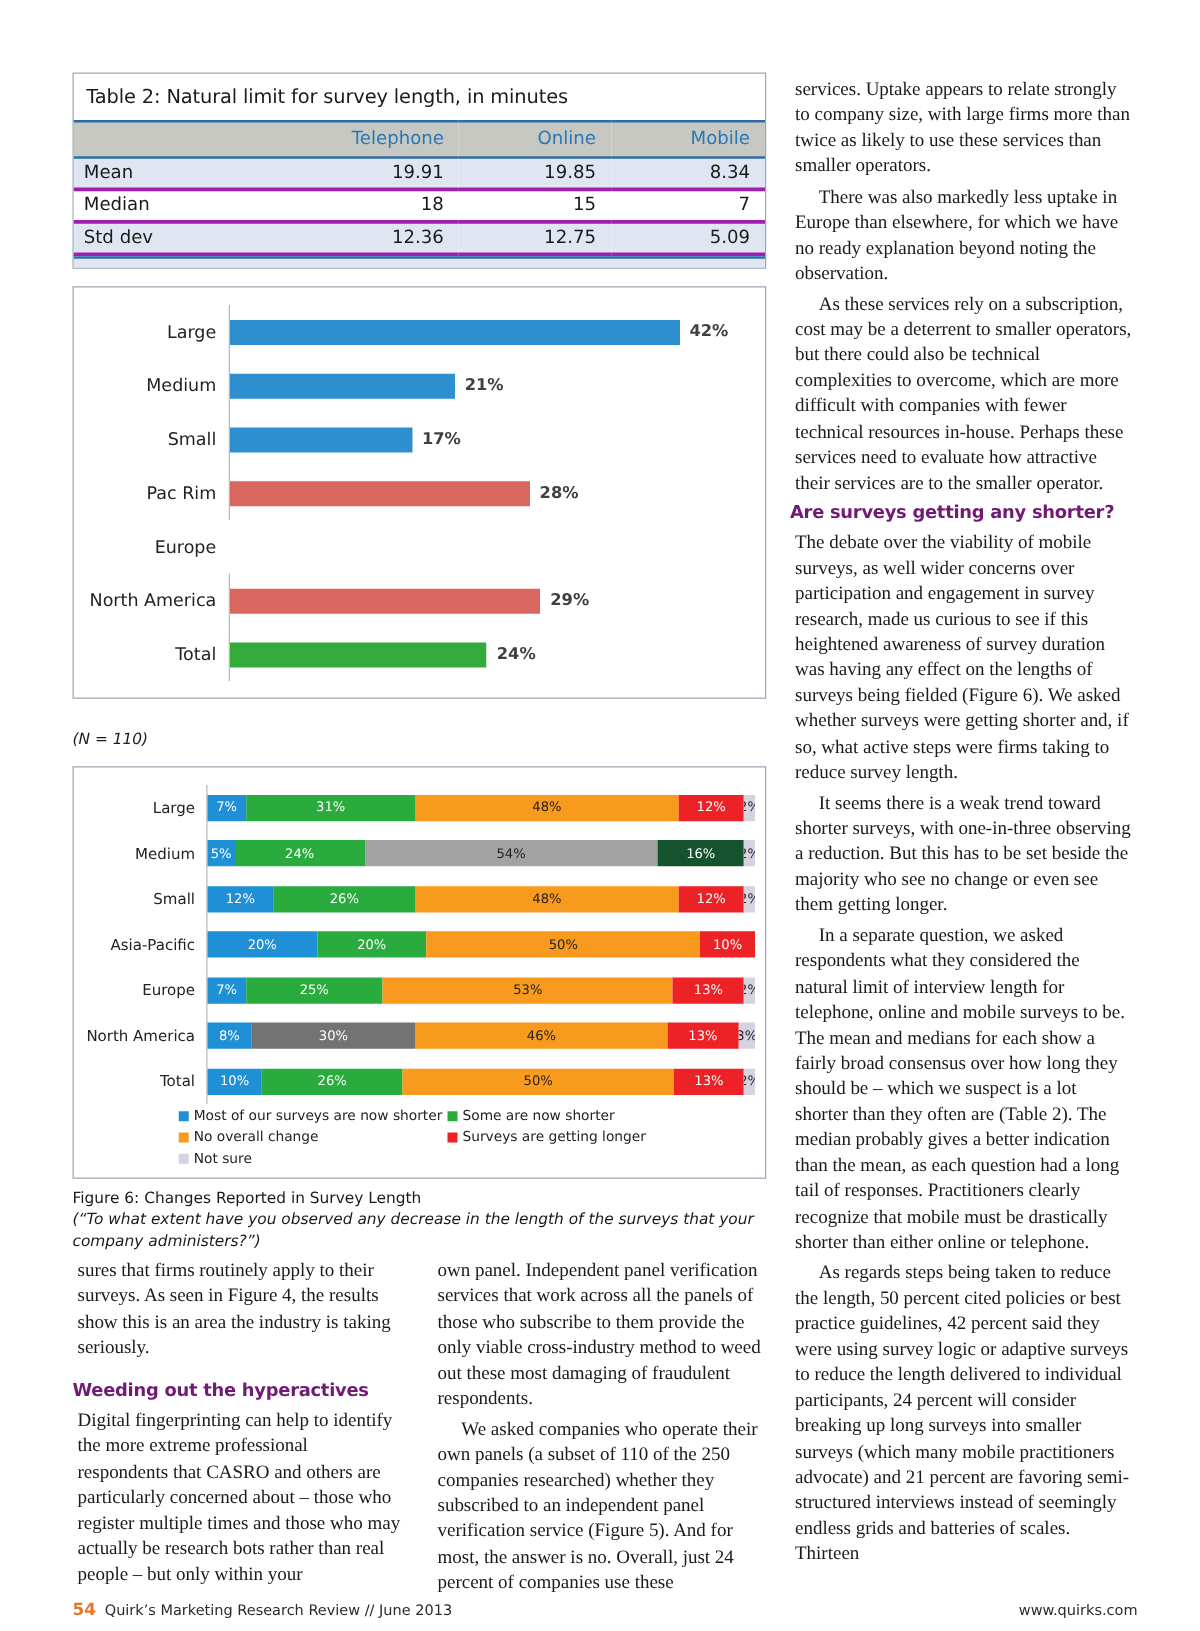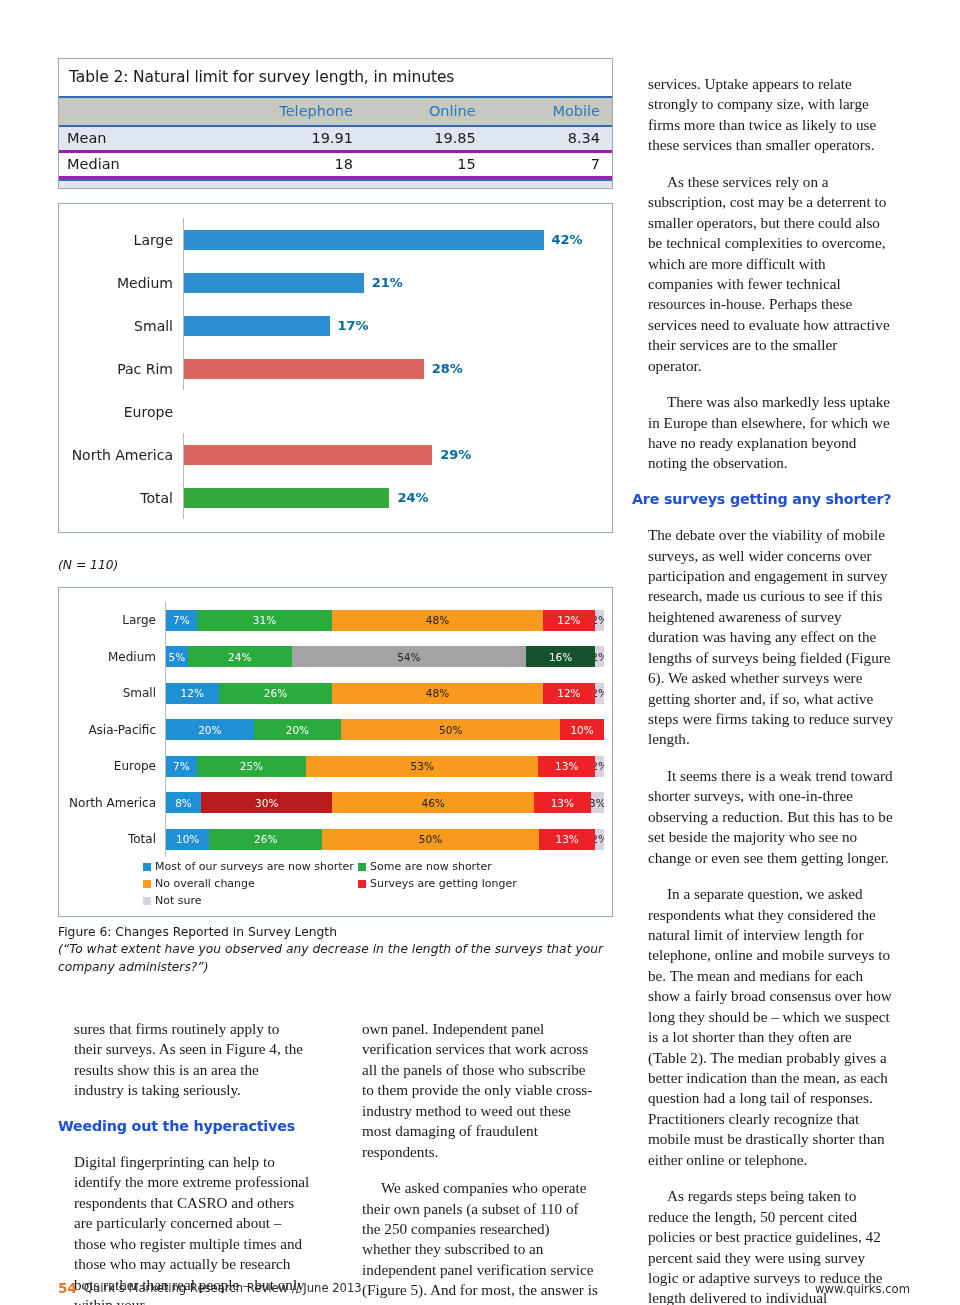--- a/index.html
+++ b/index.html
@@ -119,21 +119,21 @@
     display: flex;
     align-items: center;
   }
   .bar {
     height: 20px;
   }
   .bar-val {
     font-family: "DejaVu Sans", sans-serif;
     font-size: 13px;
     font-weight: bold;
-    color: #0369a1;
+    color: #404040;
     margin-left: 8px;
     white-space: nowrap;
   }
 
   
   .caption {
     font-family: "DejaVu Sans", sans-serif;
     font-size: 12.3px;
     color: #1a1a1a;
     line-height: 1.42;
@@ -211,27 +211,27 @@
   }
 
   
   .body-text {
     font-family: "Liberation Serif", serif;
     font-size: 15.2px;
     line-height: 1.345;
     color: #1a1a1a;
     text-align: left;
   }
-  .body-text p { margin: 16px; }
+  .body-text p { margin: 4px; }
   .body-text p.indent { text-indent: 1.25em; }
   .subhead {
     font-family: "DejaVu Sans", sans-serif;
     font-size: 14.3px;
     font-weight: bold;
-    color: #1d4ed8;
+    color: #701a75;
     margin: 3px 0 1px 0;
     letter-spacing: -0.2px;
   }
   .subhead.first { margin-top: 15px; }
 
   
   .bottom-cols {
     position: absolute;
     left: 58px;
     top: 985px;
@@ -286,20 +286,26 @@
             <td>19.91</td>
             <td>19.85</td>
             <td>8.34</td>
           </tr>
           <tr class="even">
             <td class="lbl">Median</td>
             <td>18</td>
             <td>15</td>
             <td>7</td>
           </tr>
+          <tr class="odd">
+            <td class="lbl">Std dev</td>
+            <td>12.36</td>
+            <td>12.75</td>
+            <td>5.09</td>
+          </tr>
         </tbody>
       </table>
       <div class="table-foot"></div>
     </div>
 
     <div class="fig-box fig5-box">
       <div class="bar-rows" id="fig5-rows">
           <div class="bar-row">
             <div class="bar-label">Large</div>
             <div class="bar-axis">
@@ -412,21 +418,21 @@
                 <div class="seg" style="background: rgb(236, 34, 39); flex: 0 0 13%; color: rgb(255, 255, 255);">13%</div>
                 <div class="seg" style="background: rgb(215, 210, 224); flex: 0 0 2%; color: rgb(34, 34, 34);">2%</div>
               </div>
             </div>
           </div>
           <div class="srow">
             <div class="srow-label">North America</div>
             <div class="srow-track">
               <div class="seg-wrap">
                 <div class="seg" style="background: rgb(31, 143, 214); flex: 0 0 8%; color: rgb(255, 255, 255);">8%</div>
-                <div class="seg" style="background: #b91c1c; flex: 0 0 30%; color: rgb(255, 255, 255);">30%</div>
+                <div class="seg" style="background: #737373; flex: 0 0 30%; color: rgb(255, 255, 255);">30%</div>
                 <div class="seg" style="background: rgb(247, 154, 30); flex: 0 0 46%; color: rgb(34, 34, 34);">46%</div>
                 <div class="seg" style="background: rgb(236, 34, 39); flex: 0 0 13%; color: rgb(255, 255, 255);">13%</div>
                 <div class="seg" style="background: rgb(215, 210, 224); flex: 0 0 3%; color: rgb(34, 34, 34);">3%</div>
               </div>
             </div>
           </div>
           <div class="srow">
             <div class="srow-label">Total</div>
             <div class="srow-track">
               <div class="seg-wrap">
@@ -476,22 +482,22 @@
       <p>Digital fingerprinting can help to identify the more extreme professional respondents that CASRO and others are particularly concerned about – those who register multiple times and those who may actually be research bots rather than real people – but only within your</p>
     </div>
     <div class="bcol body-text">
       <p>own panel. Independent panel verification services that work across all the panels of those who subscribe to them provide the only viable cross-industry method to weed out these most damaging of fraudulent respondents.</p>
       <p class="indent">We asked companies who operate their own panels (a subset of 110 of the 250 companies researched) whether they subscribed to an independent panel verification service (Figure 5). And for most, the answer is no. Overall, just 24 percent of companies use these</p>
     </div>
   </div>
 
   <div class="right-col body-text">
     <p>services. Uptake appears to relate strongly to company size, with large firms more than twice as likely to use these services than smaller operators.</p>
+    <p class="indent">There was also markedly less uptake in Europe than elsewhere, for which we have no ready explanation beyond noting the observation.</p>
     <p class="indent">As these services rely on a subscription, cost may be a deterrent to smaller operators, but there could also be technical complexities to overcome, which are more difficult with companies with fewer technical resources in-house. Perhaps these services need to evaluate how attractive their services are to the smaller operator.</p>
-    <p class="indent">There was also markedly less uptake in Europe than elsewhere, for which we have no ready explanation beyond noting the observation.</p>
     <div class="subhead">Are surveys getting any shorter?</div>
     <p>The debate over the viability of mobile surveys, as well wider concerns over participation and engagement in survey research, made us curious to see if this heightened awareness of survey duration was having any effect on the lengths of surveys being fielded (Figure 6). We asked whether surveys were getting shorter and, if so, what active steps were firms taking to reduce survey length.</p>
     <p class="indent">It seems there is a weak trend toward shorter surveys, with one-in-three observing a reduction. But this has to be set beside the majority who see no change or even see them getting longer.</p>
     <p class="indent">In a separate question, we asked respondents what they considered the natural limit of interview length for telephone, online and mobile surveys to be. The mean and medians for each show a fairly broad consensus over how long they should be – which we suspect is a lot shorter than they often are (Table 2). The median probably gives a better indication than the mean, as each question had a long tail of responses. Practitioners clearly recognize that mobile must be drastically shorter than either online or telephone.</p>
     <p class="indent">As regards steps being taken to reduce the length, 50 percent cited policies or best practice guidelines, 42 percent said they were using survey logic or adaptive surveys to reduce the length delivered to individual participants, 24 percent will consider breaking up long surveys into smaller surveys (which many mobile practitioners advocate) and 21 percent are favoring semi-structured interviews instead of seemingly endless grids and batteries of scales. Thirteen</p>
   </div>
 
   <div class="footer">
     <div class="footer-left">
       <span class="page-num">54</span>

